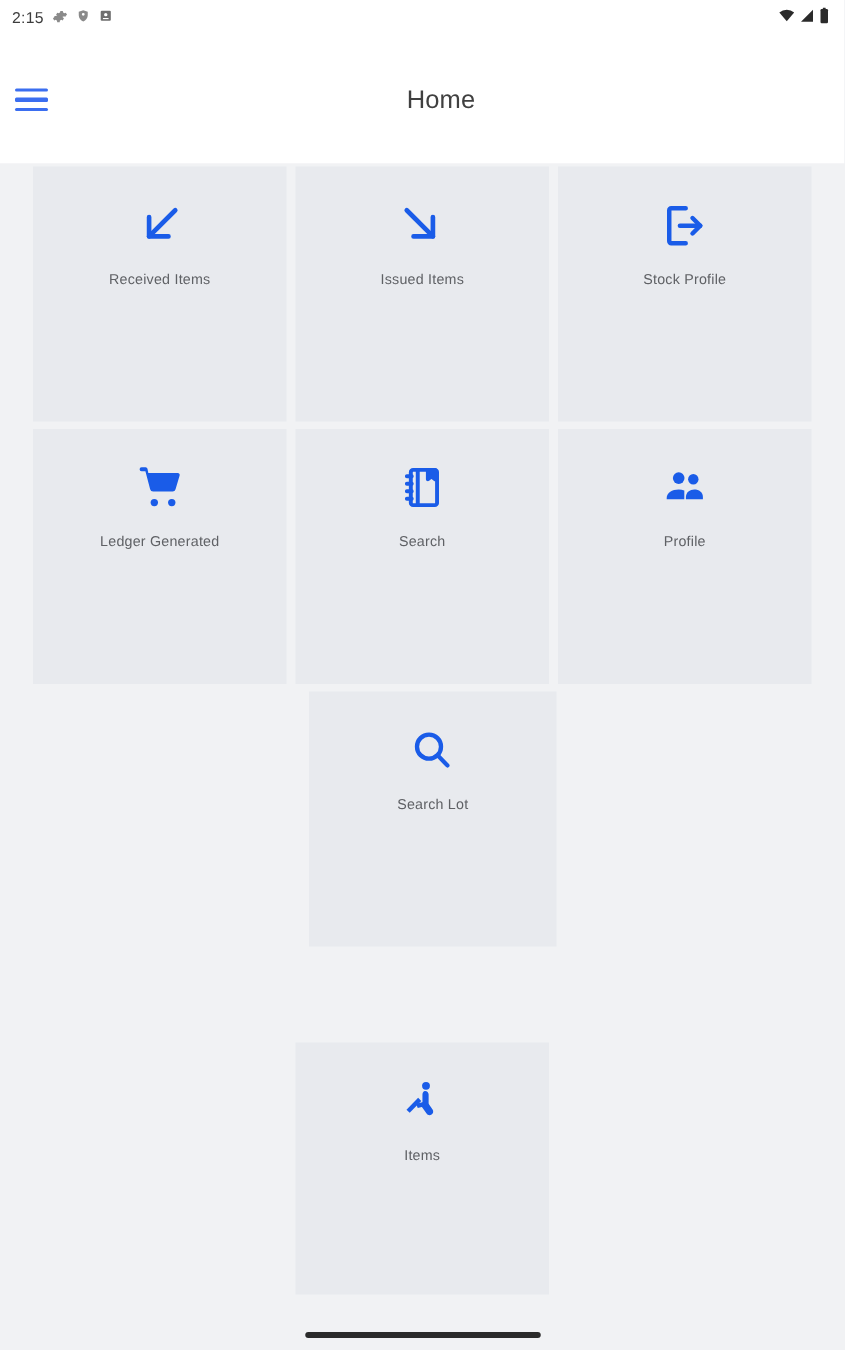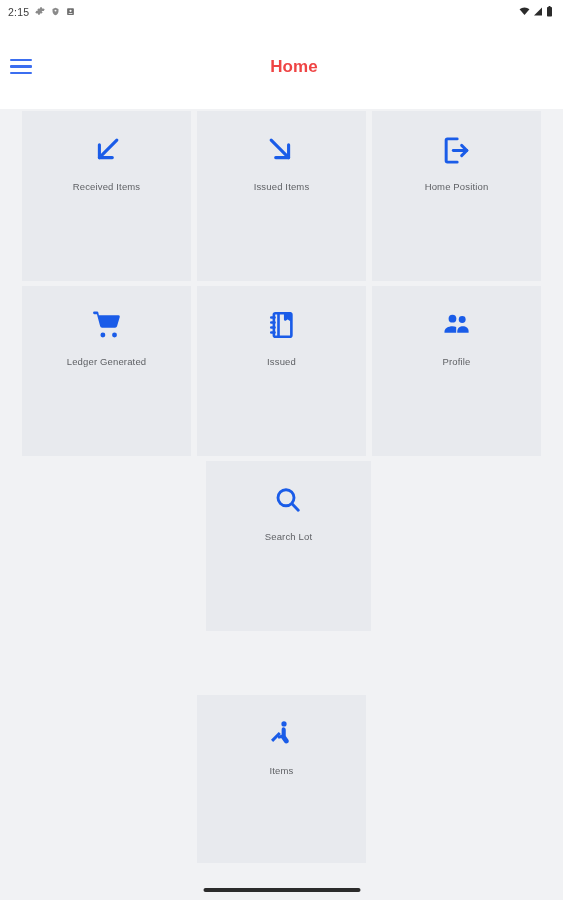--- a/index.html
+++ b/index.html
@@ -43,21 +43,21 @@
     width:26px; height:20px;
     display:flex; flex-direction:column; justify-content:center; gap:4px;
     cursor:pointer;
   }
   .hamburger span {
     display:block; height:2.6px; width:22px;
     background:#3b6ef0; border-radius:1px;
   }
   .appbar-title {
     width:100%; text-align:center;
-    font-size:17px; font-weight:bold; color:#ef4444;
+    font-size:17px; font-weight:normal; color:#404040;
     letter-spacing:.1px;
     padding-left:25px;
   }
 
   
   .body {
     flex:1 1 auto;
     position:relative;
     background:#f1f2f4;
     padding-top:0;
@@ -200,21 +200,21 @@
       </div>
 
       <div class="tile">
         <div class="tile-icon">
           <svg width="31" height="31" viewBox="0 0 24 24" fill="none" stroke="#1a5ce8" stroke-width="2.3" stroke-linecap="round" stroke-linejoin="round">
             <path d="M12.5 3H5a1 1 0 00-1 1v16a1 1 0 001 1h7.5"></path>
             <path d="M16 8l4 4-4 4"></path>
             <path d="M9.5 12H20"></path>
           </svg>
         </div>
-        <div class="tile-label">Home Position</div>
+        <div class="tile-label">Stock Profile</div>
       </div>
 
       <div class="tile">
         <div class="tile-icon">
           <svg width="31" height="31" viewBox="0 0 24 24" fill="#1a5ce8">
             <path d="M1.6 2.2a1 1 0 011-1h2.1a1 1 0 01.97.77L6.1 4.1h15.2a1 1 0 01.96 1.28l-2.1 7.2a1.6 1.6 0 01-1.54 1.15H8.6a1.6 1.6 0 01-1.56-1.25L4.6 3.2H2.6a1 1 0 01-1-1z"></path>
             <circle cx="9.2" cy="19.4" r="1.9"></circle>
             <circle cx="18.2" cy="19.4" r="1.9"></circle>
           </svg>
         </div>
@@ -223,21 +223,21 @@
 
       <div class="tile">
         <div class="tile-icon">
           <svg width="30" height="30" viewBox="0 0 24 24" fill="none" stroke="#1a5ce8" stroke-width="2.1" stroke-linecap="round" stroke-linejoin="round">
             <rect x="5.5" y="2.6" width="14" height="18.8" rx="1.2"></rect>
             <path d="M9.2 2.6v18.8"></path>
             <path d="M3.4 6h2.6M3.4 10h2.6M3.4 14h2.6M3.4 18h2.6"></path>
             <path d="M14.6 2.6v5l1.9-1.5 1.9 1.5v-5" fill="#1a5ce8"></path>
           </svg>
         </div>
-        <div class="tile-label">Issued</div>
+        <div class="tile-label">Search</div>
       </div>
 
       <div class="tile">
         <div class="tile-icon">
           <svg width="32" height="32" viewBox="0 0 24 24" fill="#1a5ce8">
             <circle cx="8.6" cy="7.3" r="2.9"></circle>
             <circle cx="15.9" cy="7.9" r="2.6"></circle>
             <path d="M2.6 17.2c0-2.6 2.7-4.2 6-4.2 1 0 2 .15 2.8.45v4.4H2.6z"></path>
             <path d="M12.2 17.9v-1.1c0-2.4 2-3.8 4.2-3.8 2.3 0 4.3 1.3 4.3 3.8v1.1z"></path>
           </svg>

